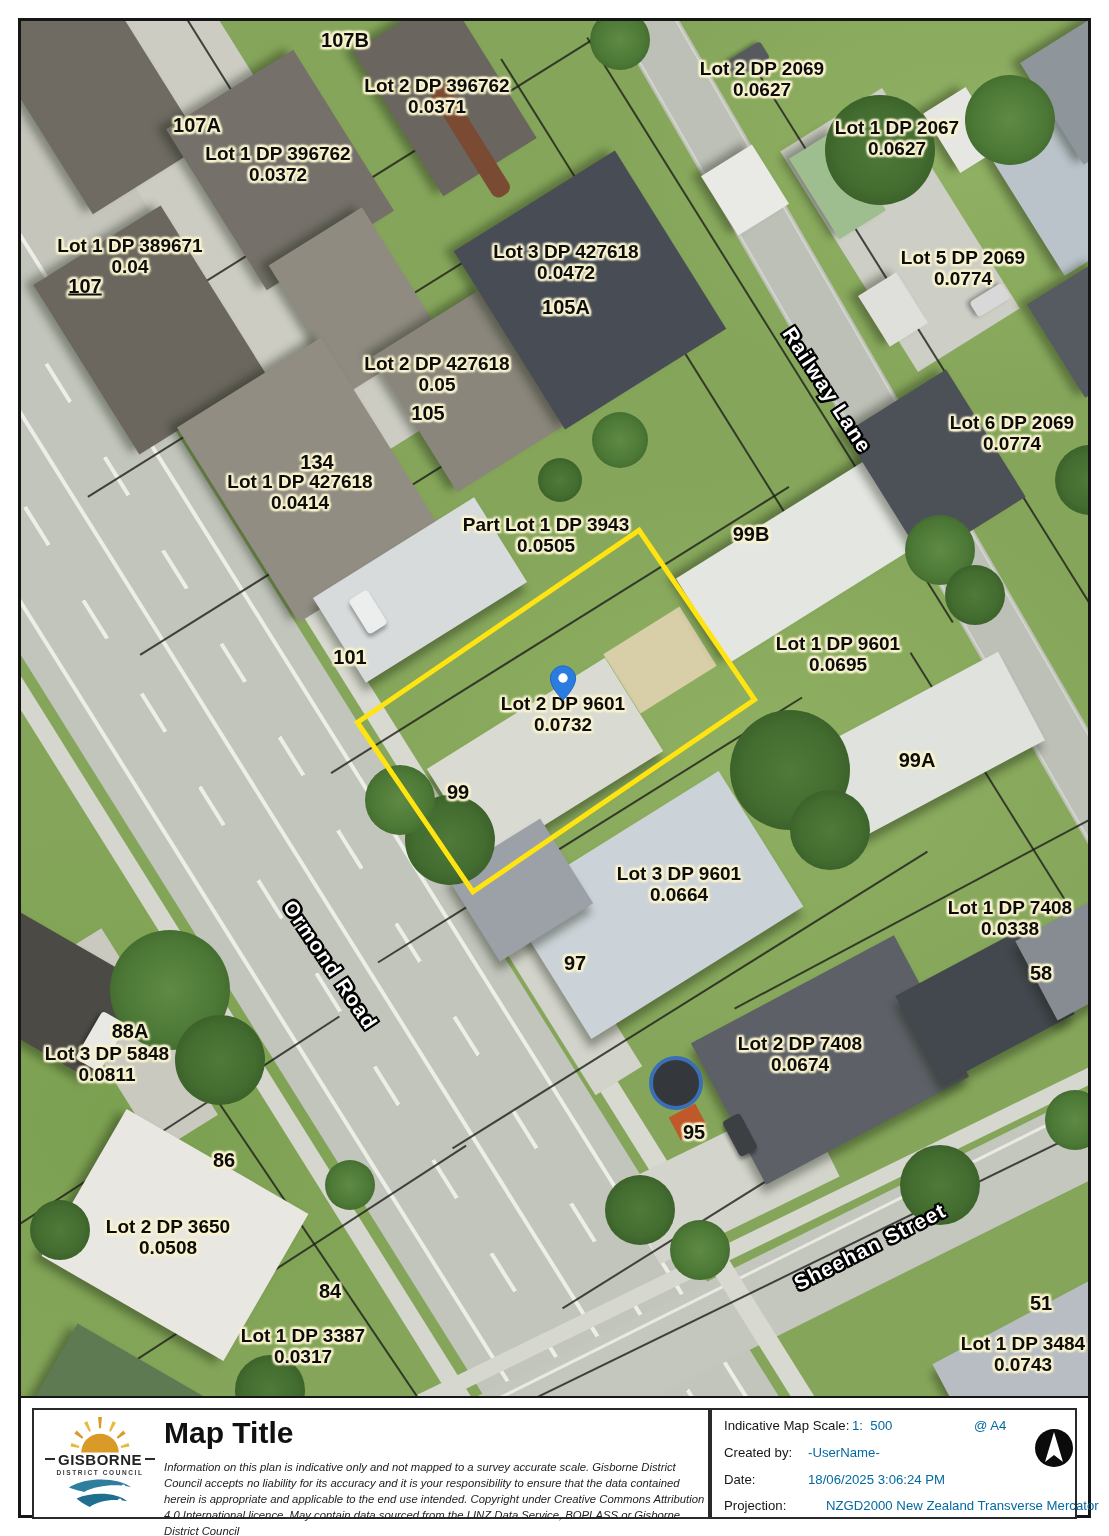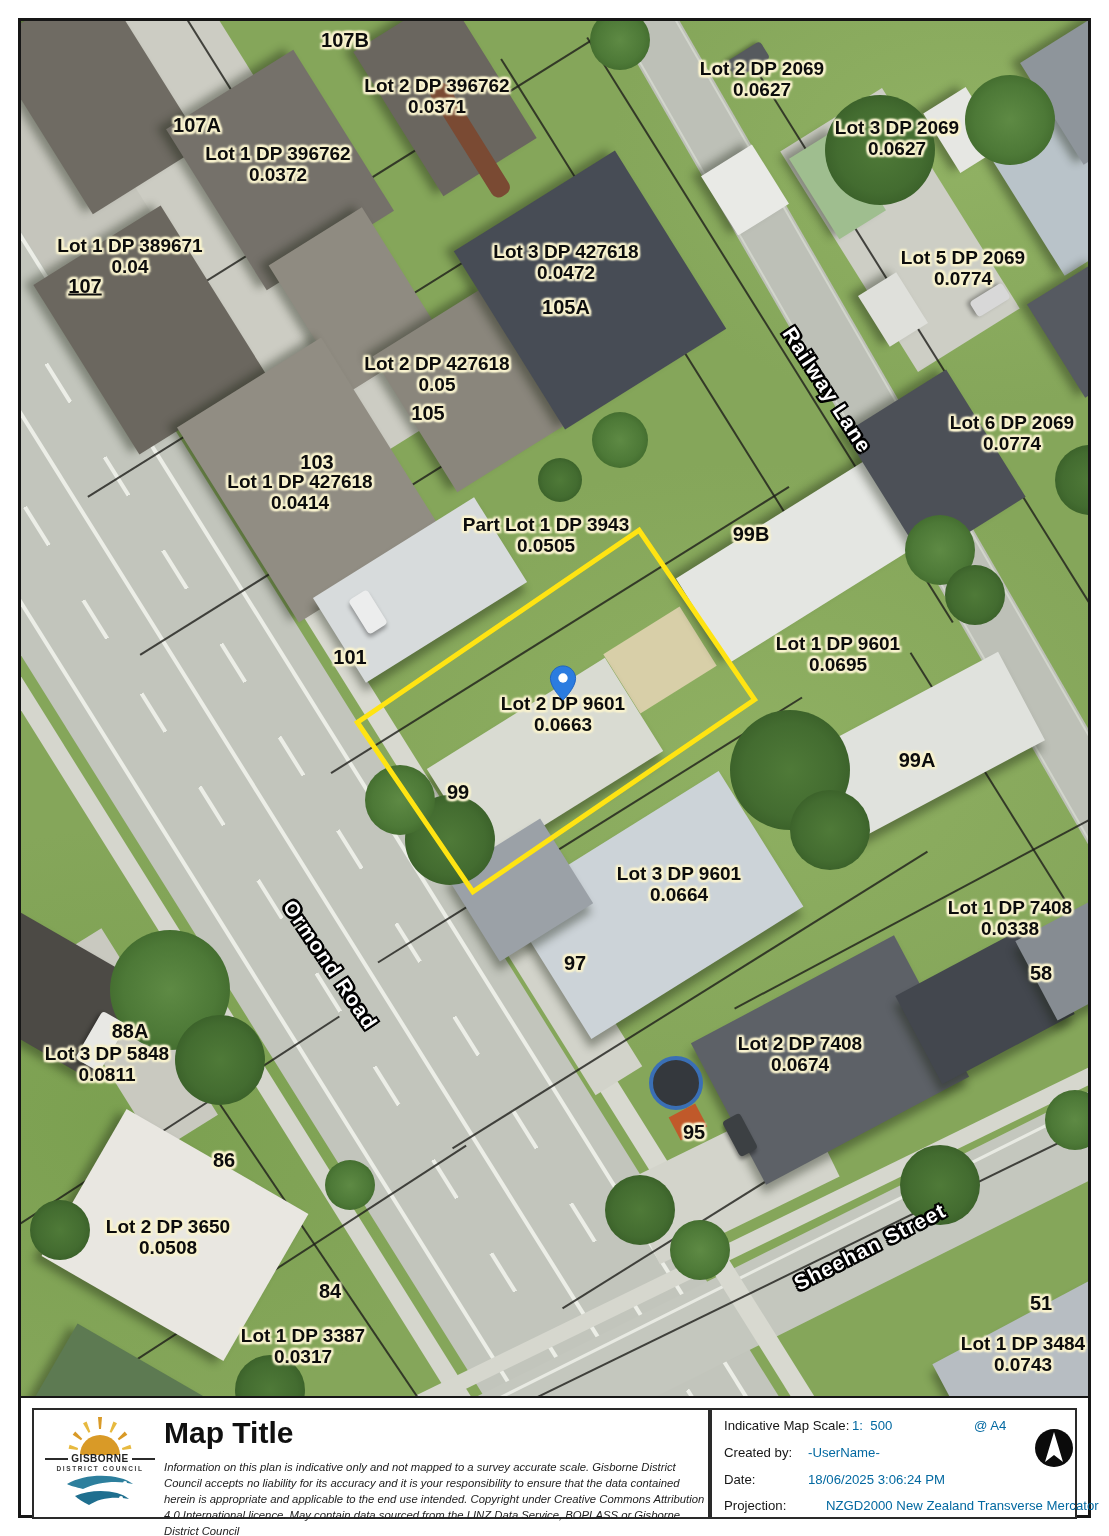--- a/index.html
+++ b/index.html
@@ -29,21 +29,21 @@
     text-shadow:-2px -2px 0 #000,2px -2px 0 #000,-2px 2px 0 #000,2px 2px 0 #000,0 -2px 0 #000,0 2px 0 #000,-2px 0 0 #000,2px 0 0 #000,0 0 2px #000;}
   #highlight-parcel{position:absolute;left:362px;top:585px;width:346px;height:210px;border:5px solid #ffe412;box-sizing:border-box;transform:rotate(-34.3deg);z-index:6;}
   #map-pin{position:absolute;left:528px;top:644px;width:28px;height:36px;z-index:8;}
   
   .fbox{position:absolute;border:2px solid #2a2a2a;box-sizing:border-box;background:#fff;z-index:45;}
   #footer-left{left:32px;top:1408px;width:678px;height:111px;}
   #footer-right{left:710px;top:1408px;width:367px;height:111px;}
   #logo{position:absolute;left:10px;top:5px;width:112px;height:100px;display:flex;flex-direction:column;align-items:center;}
   .org-row{display:flex;align-items:center;width:110px;gap:3px;margin-top:-2px;}
   .org-rule{flex:1;height:2px;background:#2b2b2b;}
-  .org-name{font-weight:700;font-size:10px;color:#222;letter-spacing:.5px;}
+  .org-name{font-weight:700;font-size:15px;color:#222;letter-spacing:.5px;}
   .org-sub{font-weight:700;font-size:6.5px;color:#3a3a3a;letter-spacing:1.6px;margin-top:1px;}
   #map-title{position:absolute;left:130px;top:6px;font-weight:700;font-size:30px;color:#101010;}
   #disclaimer{position:absolute;left:130px;top:49px;width:542px;font-size:11.3px;font-style:italic;color:#222;line-height:1.42;}
   .meta-label{position:absolute;left:12px;font-size:13.2px;color:#161616;}
   .meta-val{position:absolute;font-size:13.2px;color:#0369a1;white-space:pre;}
   #north-arrow{position:absolute;left:321px;top:17px;width:42px;height:42px;}
 </style>
 </head>
 <body>
 
@@ -162,21 +162,21 @@
 
     <div class="street" style="left:806px;top:369px;transform:translate(-50%,-50%) rotate(57deg);">Railway Lane</div>
     <div class="street" style="left:309px;top:944px;transform:translate(-50%,-50%) rotate(56deg);">Ormond Road</div>
     <div class="street" style="left:849px;top:1226px;transform:translate(-50%,-50%) rotate(-27deg);">Sheehan Street</div>
 
     <div class="num" style="left:324px;top:19px;">107B</div>
     <div class="num" style="left:176px;top:104px;">107A</div>
     <div class="num" style="left:64px;top:265px;text-decoration:underline;">107</div>
     <div class="num" style="left:545px;top:286px;">105A</div>
     <div class="num" style="left:407px;top:372px;margin-top:20px;">105</div>
-    <div class="num" style="left:296px;top:441px;">103</div>
+    <div class="num" style="left:296px;top:441px;">134</div>
     <div class="num" style="left:329px;top:636px;">101</div>
     <div class="num" style="left:730px;top:513px;">99B</div>
     <div class="num" style="left:437px;top:771px;">99</div>
     <div class="num" style="left:896px;top:739px;">99A</div>
     <div class="num" style="left:554px;top:942px;">97</div>
     <div class="num" style="left:673px;top:1111px;">95</div>
     <div class="num" style="left:109px;top:1010px;">88A</div>
     <div class="num" style="left:203px;top:1139px;">86</div>
     <div class="num" style="left:309px;top:1270px;">84</div>
     <div class="num" style="left:1020px;top:952px;">58</div>
@@ -208,38 +208,38 @@
       </div>
     <div class="lot" style="left:525px;top:514px;">
         <div>Part Lot 1 DP 3943</div>
         <div>0.0505</div>
       </div>
     <div class="lot" style="left:741px;top:58px;">
         <div>Lot 2 DP 2069</div>
         <div>0.0627</div>
       </div>
     <div class="lot" style="left:876px;top:117px;">
-        <div>Lot 3 DP 2069</div>
+        <div>Lot 1 DP 2067</div>
         <div>0.0627</div>
       </div>
     <div class="lot" style="left:942px;top:247px;">
         <div>Lot 5 DP 2069</div>
         <div>0.0774</div>
       </div>
     <div class="lot" style="left:991px;top:412px;">
         <div>Lot 6 DP 2069</div>
         <div>0.0774</div>
       </div>
     <div class="lot" style="left:817px;top:633px;">
         <div>Lot 1 DP 9601</div>
         <div>0.0695</div>
       </div>
     <div class="lot" style="left:542px;top:693px;">
         <div>Lot 2 DP 9601</div>
-        <div>0.0663</div>
+        <div>0.0732</div>
       </div>
     <div class="lot" style="left:658px;top:863px;">
         <div>Lot 3 DP 9601</div>
         <div>0.0664</div>
       </div>
     <div class="lot" style="left:989px;top:897px;">
         <div>Lot 1 DP 7408</div>
         <div>0.0338</div>
       </div>
     <div class="lot" style="left:779px;top:1033px;">

